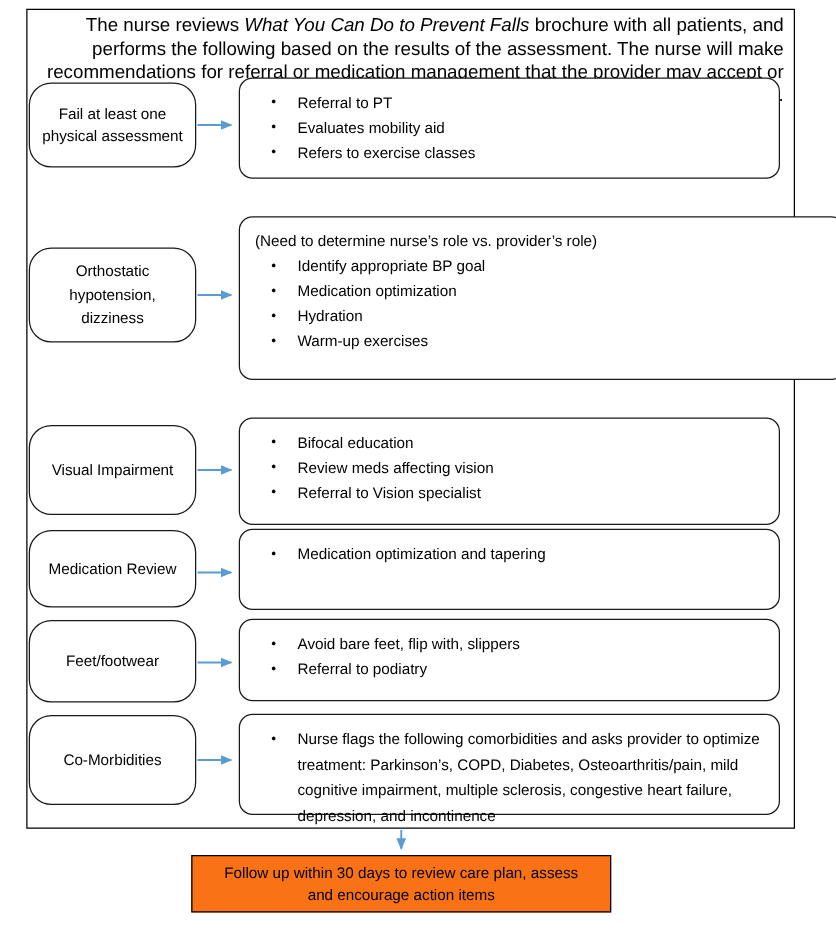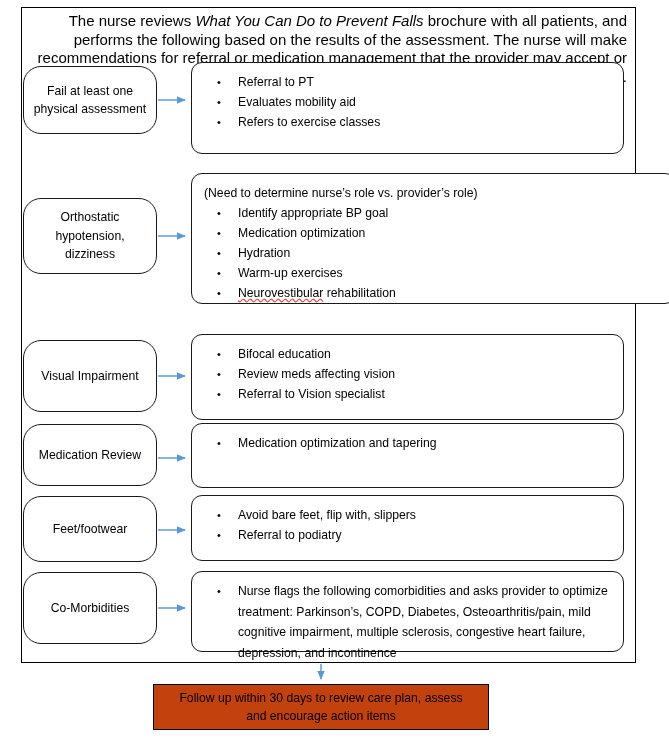--- a/index.html
+++ b/index.html
@@ -121,21 +121,21 @@
     height: 46px;
     border: 1.3px solid #000;
     box-sizing: border-box;
     display: flex;
     align-items: center;
     justify-content: flex-end;
     text-align: center;
     font-size: 12.2px;
     line-height: 18.5px;
     padding: 2px 14px;
-    background: #c2410c;
+    background: #f97316;
   }
 
   
   #arrows {
     position: absolute;
     left: 0; top: 0;
     width: 669px;
     height: 743px;
     pointer-events: none;
   }
@@ -147,39 +147,38 @@
 
   <div class="outer-frame"></div>
 
   <div class="intro">
     <span>The nurse reviews </span><span class="em">What You Can Do to Prevent Falls</span><span> brochure with all patients, and performs the following based on the results of the assessment. The nurse will make recommendations for referral or medication management that the provider may accept or reject.</span>
   </div>
 
   <div class="rbox trigger" style="left:23px; top:66px; width:134px; height:68px;">
     <span class="tlabel">Fail at least one physical assessment</span>
   </div>
-  <div class="rbox actions" style="left:191px; top:62px; width:433px; height:92px;">
+  <div class="rbox actions" style="left:191px; top:62px; width:433px; height:81px;">
     <ul class="bullets">
       <li>Referral to PT</li>
       <li>Evaluates mobility aid</li>
       <li>Refers to exercise classes</li>
     </ul>
   </div>
 
   <div class="rbox trigger" style="left:23px; top:198px; width:134px; height:76px;">
     <span class="tlabel">Orthostatic hypotension, dizziness</span>
   </div>
   <div class="rbox actions" style="left:191px; top:173px; width:485px; height:131px;">
     <div class="lead-line">(Need to determine nurse’s role vs. provider’s role)</div>
     <ul class="bullets">
       <li>Identify appropriate BP goal</li>
       <li>Medication optimization</li>
       <li>Hydration</li>
       <li>Warm-up exercises</li>
-      <li><span class="misspelled">Neurovestibular</span><span> rehabilitation</span></li>
     </ul>
   </div>
 
   <div class="rbox trigger" style="left:23px; top:340px; width:134px; height:72px;">
     <span class="tlabel">Visual Impairment</span>
   </div>
   <div class="rbox actions" style="left:191px; top:334px; width:433px; height:86px;">
     <ul class="bullets">
       <li>Bifocal education</li>
       <li>Review meds affecting vision</li>

